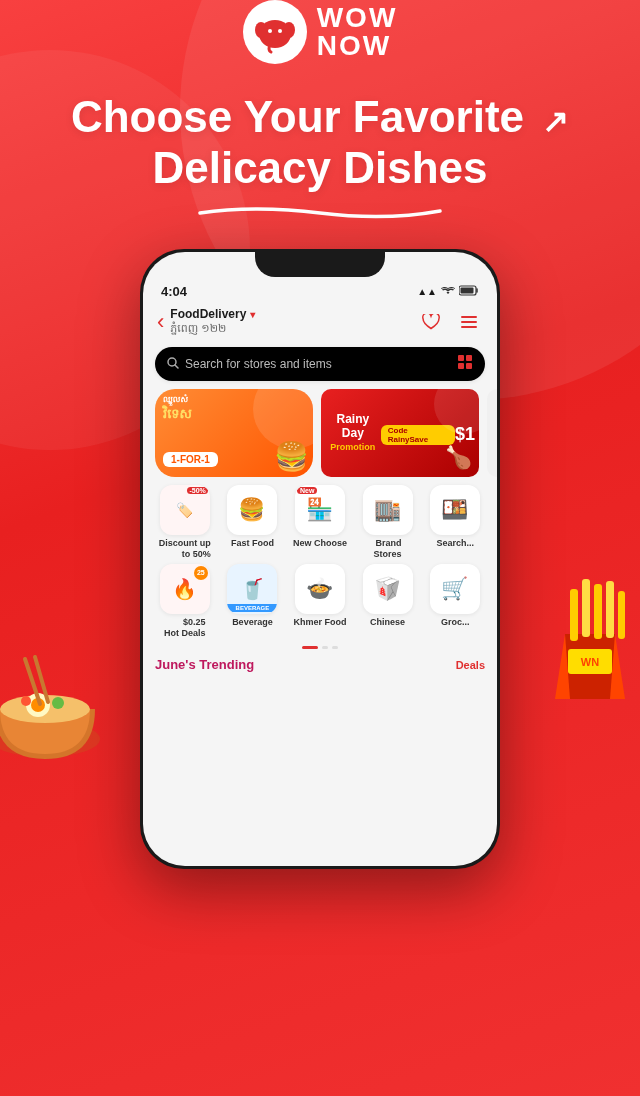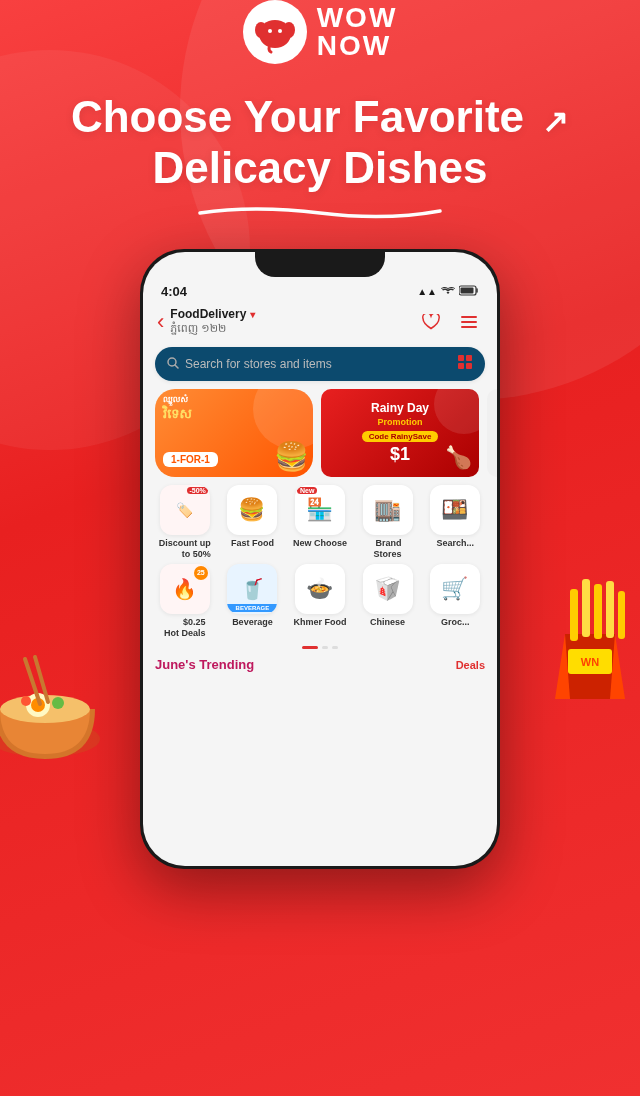--- a/index.html
+++ b/index.html
@@ -163,21 +163,21 @@
     .app-icon-btn {
       width: 28px; height: 28px;
       display: flex; align-items: center; justify-content: center;
       color: #e03030;
       font-size: 16px;
     }
 
     
     .search-bar {
       margin: 4px 12px 8px;
-      background: #0c4a6e;
+      background: #000000;
       border-radius: 20px;
       display: flex;
       align-items: center;
       padding: 7px 12px;
       gap: 6px;
       box-shadow: 0 1px 4px rgba(0,0,0,0.08);
     }
     .search-icon { color: #aaa; font-size: 13px; }
     .search-text { color: #bbb; font-size: 12px; flex: 1; }
 
@@ -417,21 +417,21 @@
         <div class="banner banner-1" style="width:158px; height:88px; background:linear-gradient(135deg,#ff8c35,#ff5500); border-radius:20px; position:relative; overflow:hidden; flex-shrink:0;">
           <div style="position:absolute; top:6px; left:8px; color:white; font-size:8px; font-weight:800; line-height:1.2;">ឈ្នួលសំ</div>
           <div style="position:absolute; top:16px; left:8px; color:#ffe066; font-size:13px; font-weight:900;">វិទេស</div>
           <div style="position:absolute; bottom:10px; left:8px; background:white; color:#ff5500; border-radius:6px; padding:2px 8px; font-size:10px; font-weight:900;">1-FOR-1</div>
 
           <div style="position:absolute; top:-20px; right:-20px; width:80px; height:80px; background:rgba(255,255,255,0.12); border-radius:50%;"></div>
 
           <div style="position:absolute; right:4px; bottom:4px; font-size:28px;">🍔</div>
         </div>
 
-        <div class="banner banner-2" style="width:158px; height:88px; background:linear-gradient(135deg,#e82020,#aa0000); border-radius:10px; position:relative; overflow:hidden; flex-shrink:0; display:flex; flex-direction:column; align-items:center; justify-content:center; padding:4px;">
+        <div class="banner banner-2" style="width:158px; height:88px; background:linear-gradient(135deg,#e82020,#aa0000); border-radius:10px; position:relative; overflow:hidden; flex-shrink:0; display:flex; flex-direction:row; align-items:center; justify-content:center; padding:4px;">
           <div style="color:white; font-size:12px; font-weight:900; text-align:center; line-height:1.1;">Rainy Day<br><span style="font-size:9px; color:#ffcc00;">Promotion</span></div>
           <div style="background:#ffcc00; color:#aa0000; border-radius:6px; padding:1px 7px; font-size:8px; font-weight:800; margin-top:3px;">Code RainySave</div>
           <div style="color:white; font-size:18px; font-weight:900; margin-top:2px;">$1</div>
           <div style="position:absolute; right:6px; bottom:6px; font-size:22px;">🍗</div>
           <div style="position:absolute; top:-15px; right:-15px; width:60px; height:60px; background:rgba(255,255,255,0.1); border-radius:50%;"></div>
         </div>
 
         <div class="banner" style="width:60px; height:88px; background:#f0f0f0; border-radius:10px; flex-shrink:0; display:flex; align-items:center; justify-content:center; overflow:hidden;">
           
         </div>

